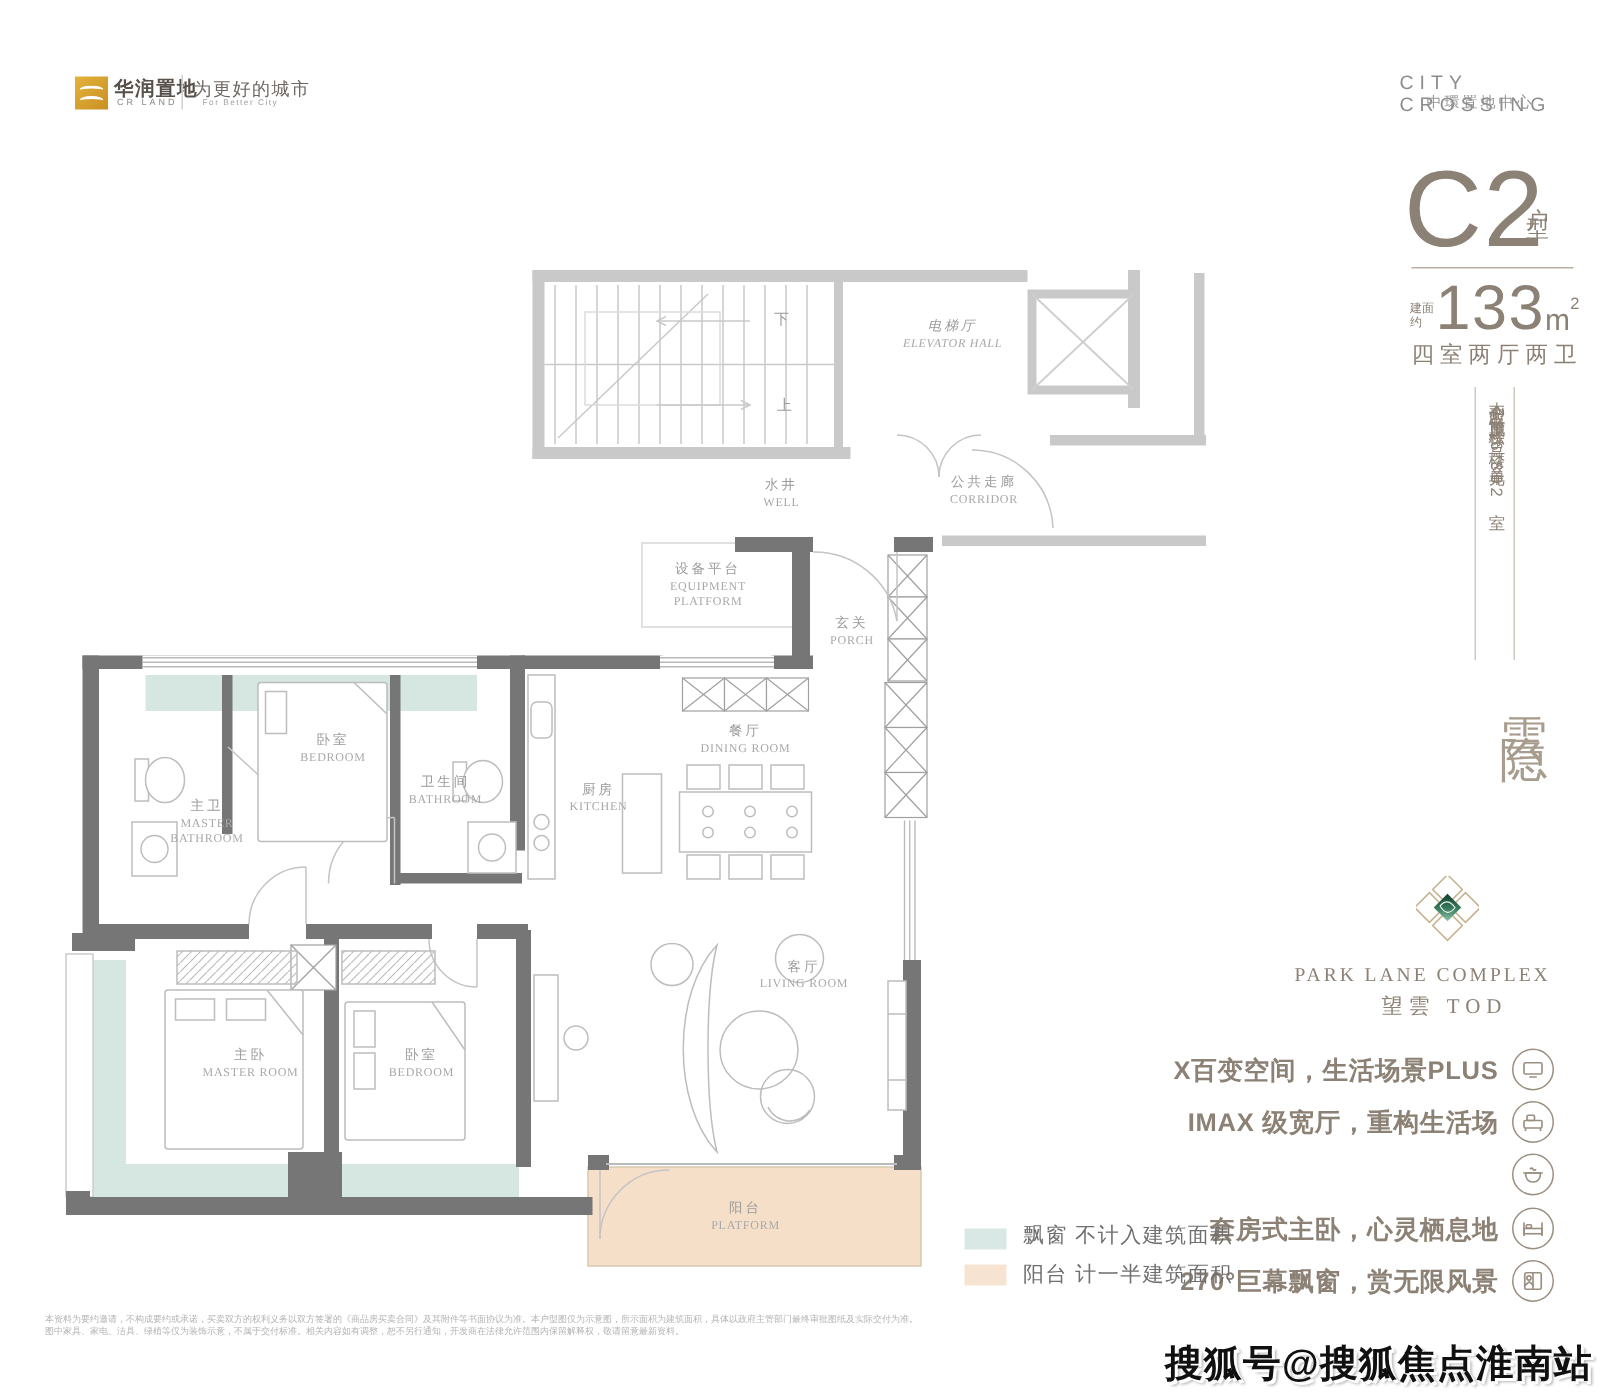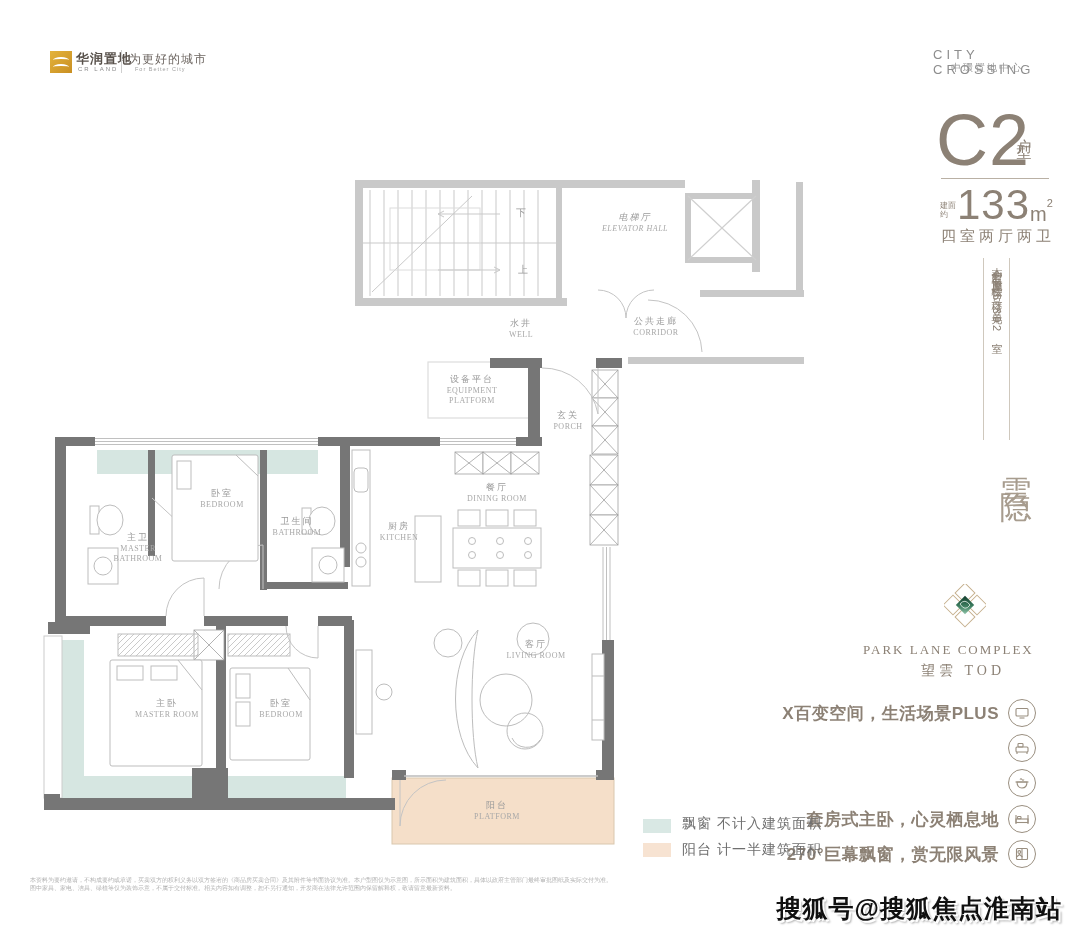--- a/index.html
+++ b/index.html
@@ -379,20 +379,21 @@
   <div class="bullet" style="top:698px;text-align:right;">
     <span class="txt taupe">X百变空间，生活场景PLUS</span>
     <span class="circ">
       <svg width="16" height="16" viewBox="0 0 16 16" fill="none" stroke="#9a8f80" stroke-width="1.1">
           <rect x="2" y="3.5" width="12" height="7.5" rx="1"></rect>
           <line x1="5.5" y1="13" x2="10.5" y2="13"></line>
         </svg>
       </span>
   </div>
   <div class="bullet" style="top:733px;">
+    <span class="txt taupe">IMAX 级宽厅，重构生活场</span>
     <span class="circ">
       <svg width="16" height="16" viewBox="0 0 16 16" fill="none" stroke="#9a8f80" stroke-width="1.1">
           <rect x="2" y="7" width="12" height="5" rx="1"></rect>
           <rect x="4" y="3.5" width="5" height="3.5" rx="0.8"></rect>
           <line x1="3" y1="12" x2="3" y2="14"></line>
           <line x1="13" y1="12" x2="13" y2="14"></line>
         </svg>
       </span>
   </div>
   <div class="bullet" style="top:768px;">

